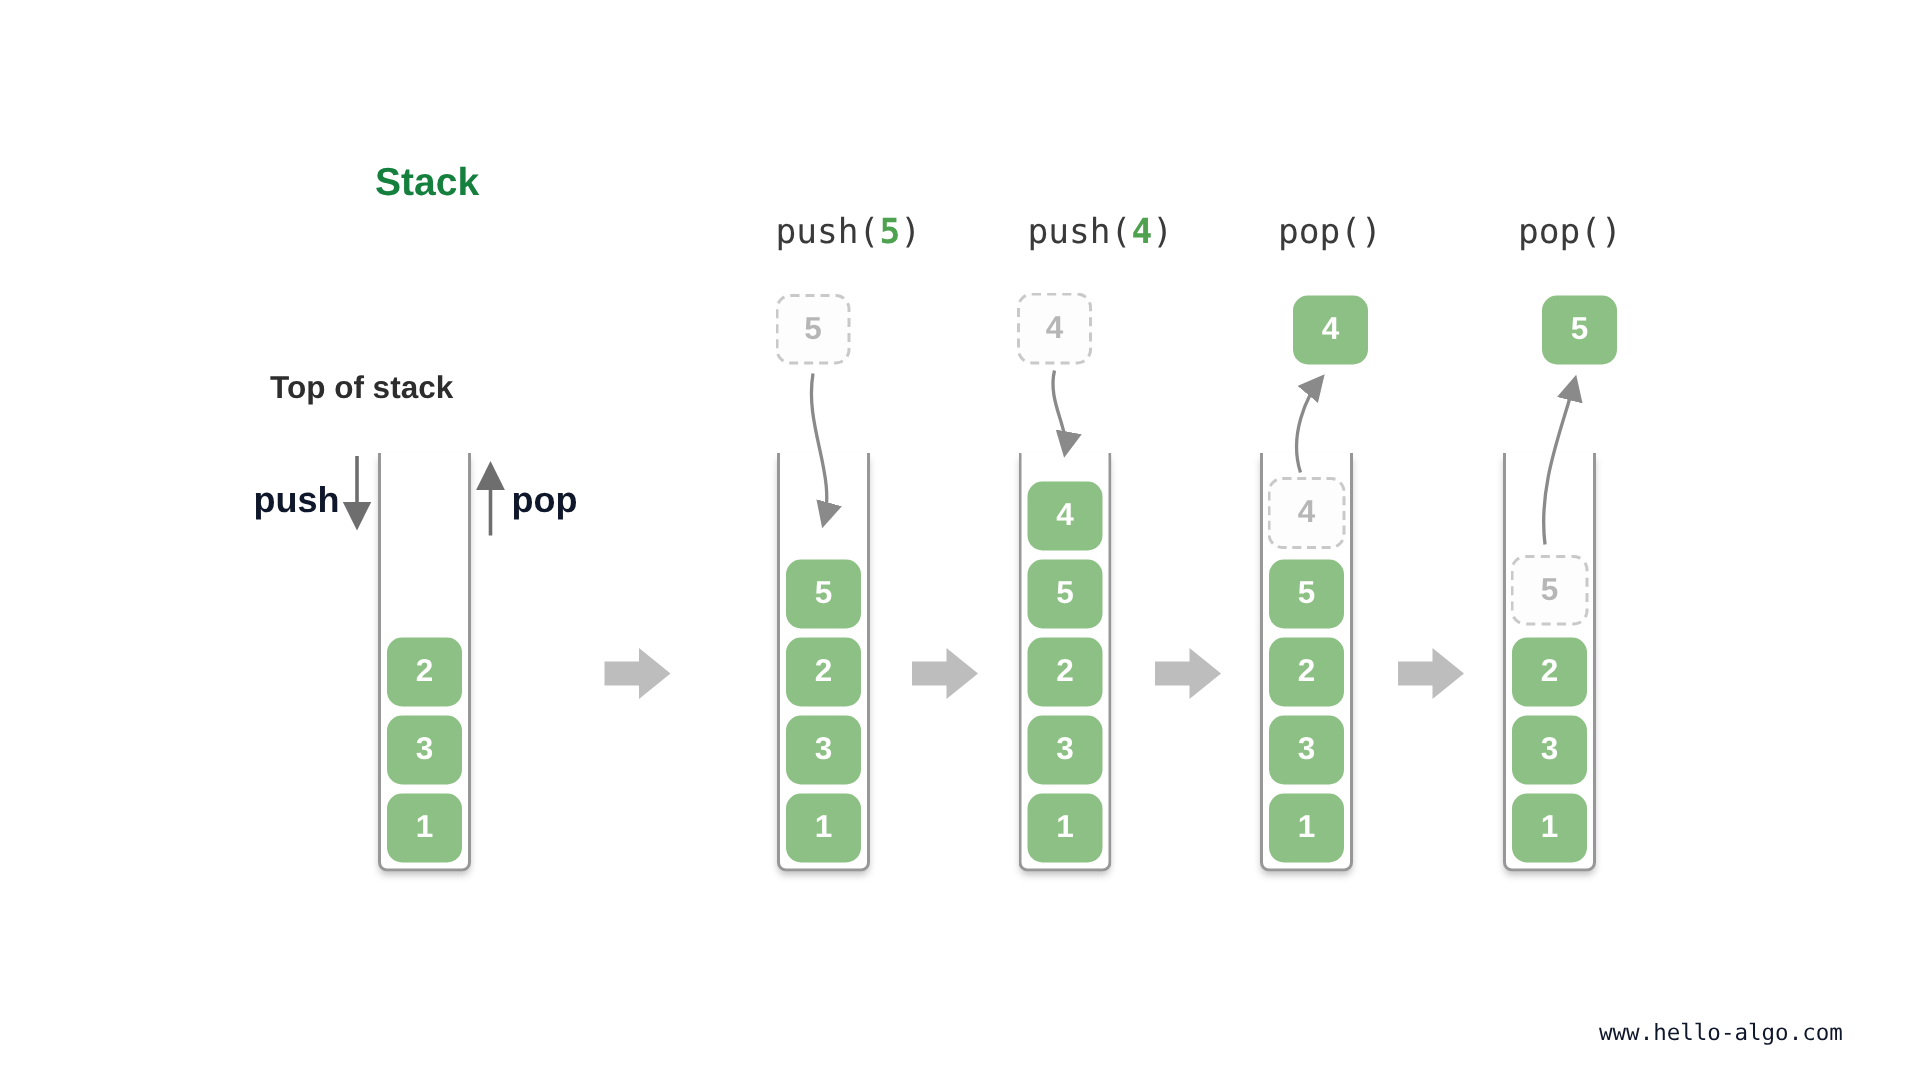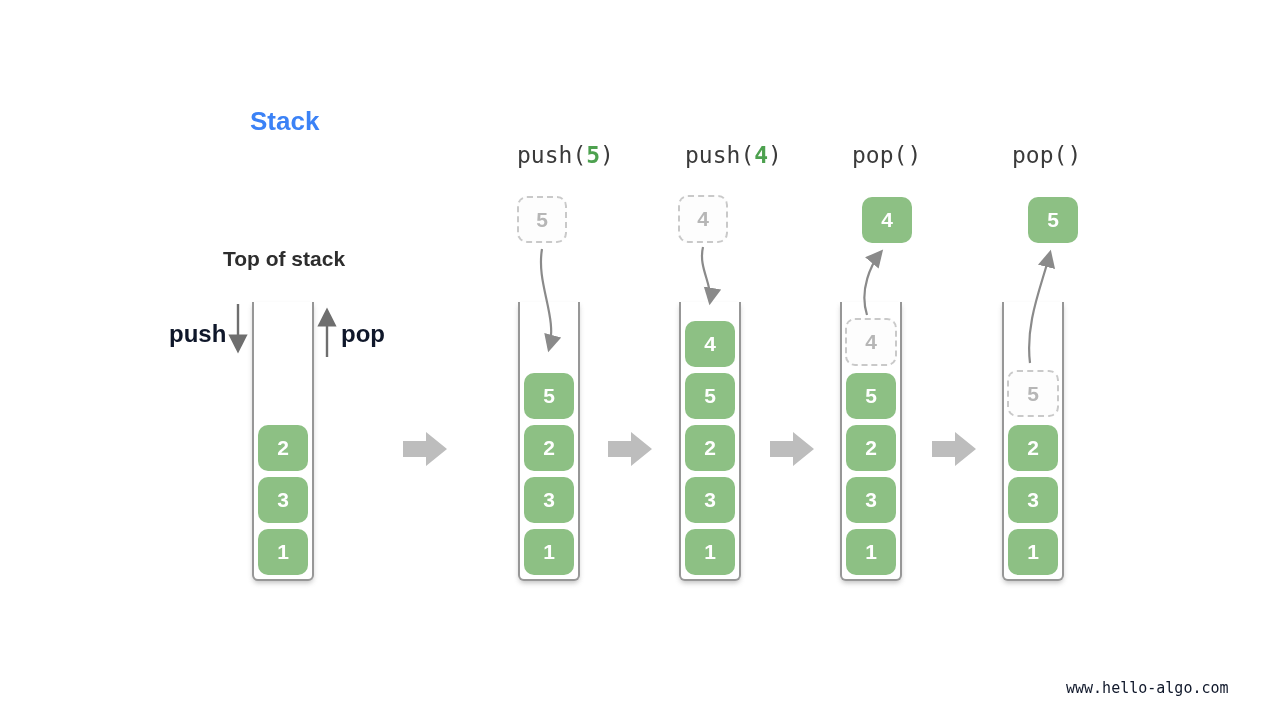--- a/index.html
+++ b/index.html
@@ -1,19 +1,19 @@
 <!DOCTYPE html>
 <html><head>
 <meta charset="utf-8">
 <style>
   html,body{margin:0;padding:0;background:#fff;}
   .page{position:relative;width:1280px;height:720px;background:#ffffff;overflow:hidden;
         font-family:"Liberation Sans",sans-serif;}
-  .title{position:absolute;left:250px;top:106px;font-size:26px;font-weight:bold;color:#3b82f6;}
-  .caption{position:absolute;left:180px;width:208px;text-align:center;font-size:21px;
+  .title{position:absolute;left:250px;top:106px;font-size:26px;font-weight:bold;color:#15803d;}
+  .caption{position:absolute;left:180px;width:208px;font-size:21px;
            font-weight:bold;color:#2d2d2d;white-space:nowrap;}
   .cap-top{top:247px;}
   .cap-bottom{top:616px;}
   .dirlabel{position:absolute;font-size:24px;font-weight:bold;color:#0f172a;}
   .dir-push{left:169px;top:320px;}
   .dir-pop{left:341px;top:320px;}
   .op{position:absolute;top:142px;font-size:23px;color:#3a3a3a;white-space:nowrap;
       font-family:"DejaVu Sans Mono",monospace;}
   .op .arg{color:#4DA14F;font-weight:bold;}
   .well{position:absolute;width:62px;height:279px;top:302px;box-sizing:border-box;

